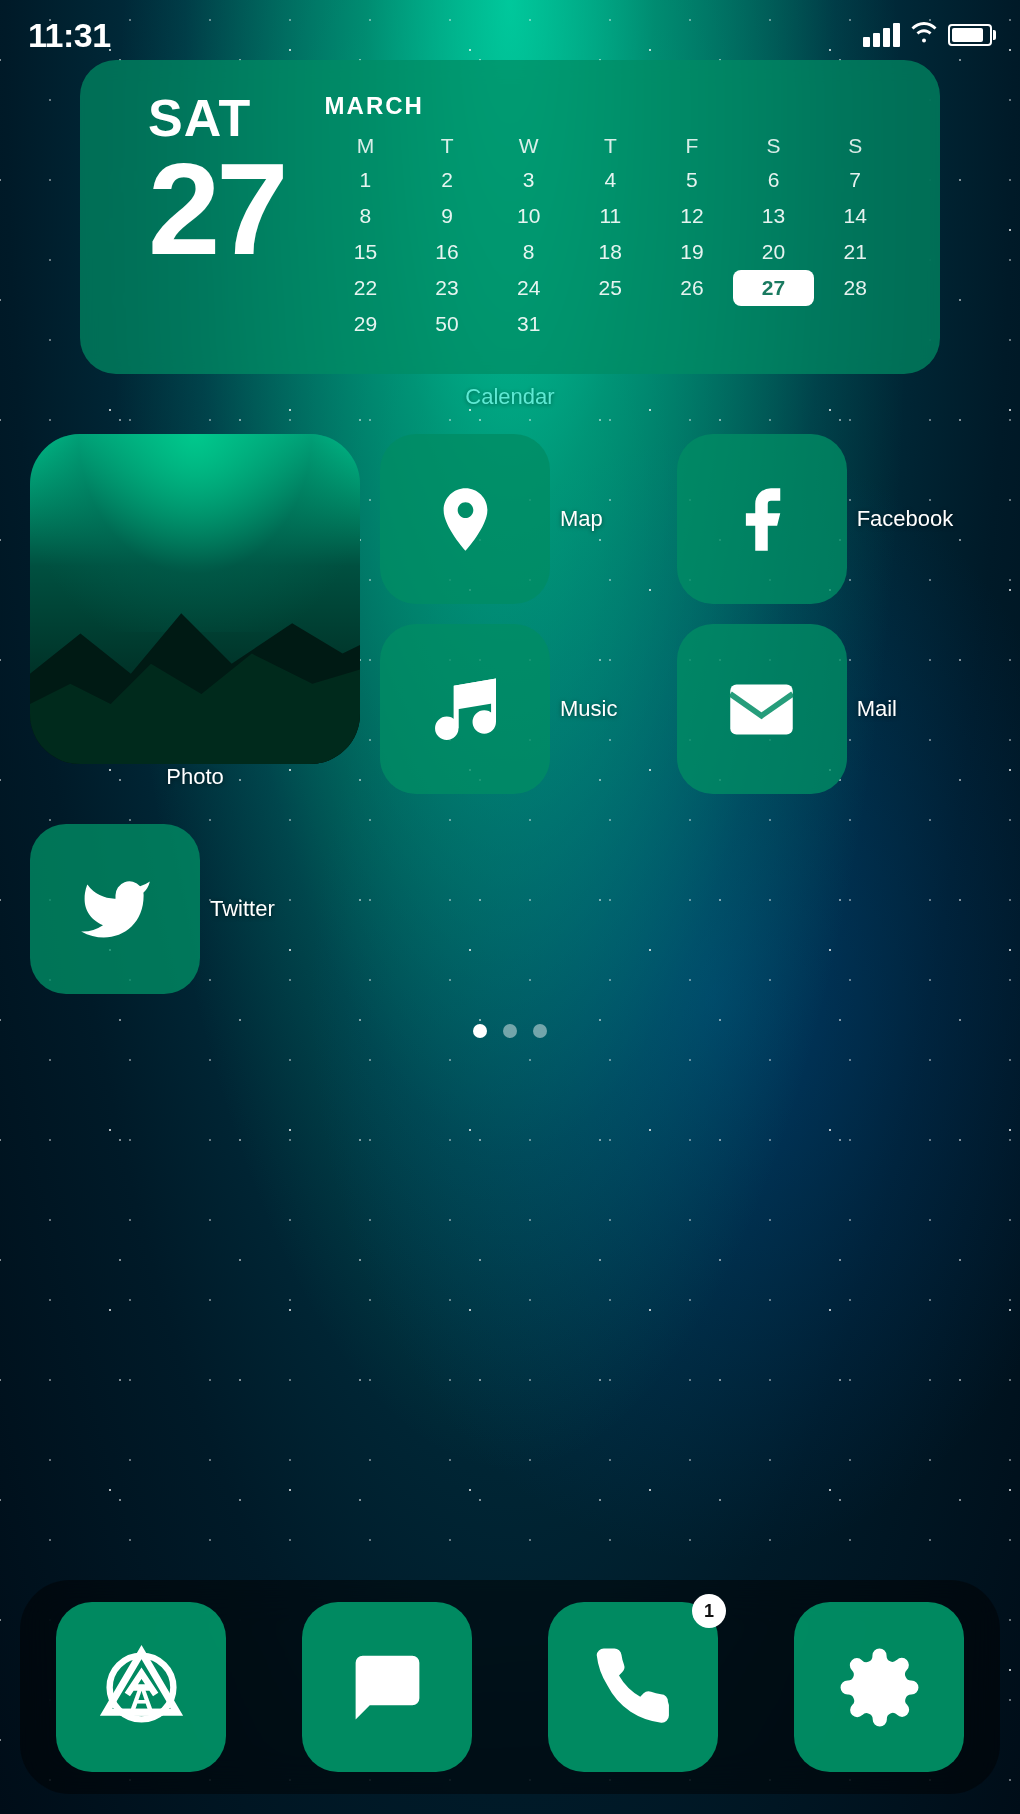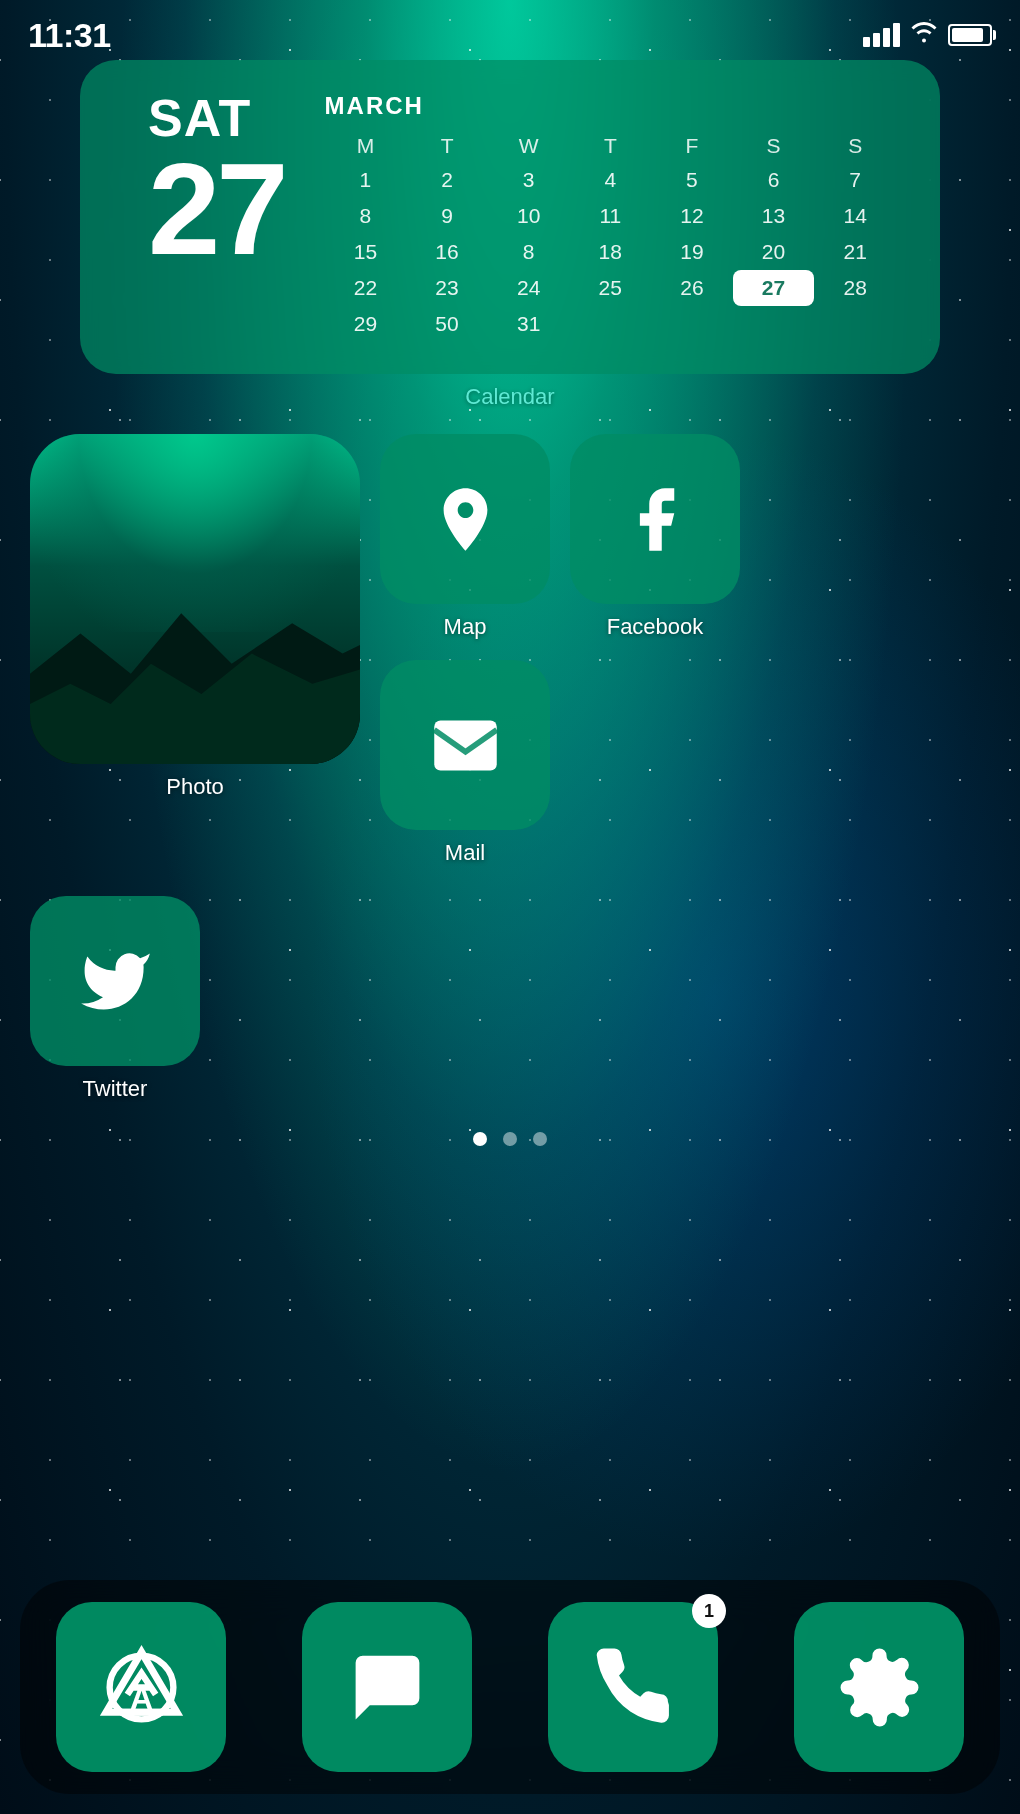--- a/index.html
+++ b/index.html
@@ -213,21 +213,20 @@
       gap: 20px;
       margin-bottom: 30px;
       margin-top: 10px;
     }
 
     
     .photo-app-wrap {
       display: flex;
       flex-direction: column;
       align-items: center;
-      gap: 10px;
     }
     .photo-app-icon {
       width: 330px;
       height: 330px;
       border-radius: 50px;
       overflow: hidden;
       position: relative;
       background: linear-gradient(180deg, #00c890 0%, #005040 40%, #001a14 100%);
     }
     .photo-mountains {
@@ -254,21 +253,21 @@
 
     
     .app-2x2 {
       display: grid;
       grid-template-columns: 1fr 1fr;
       grid-template-rows: 1fr 1fr;
       gap: 20px;
     }
     .app-item {
       display: flex;
-      flex-direction: column;
+      flex-direction: row;
       align-items: center;
       gap: 10px;
     }
     .app-icon {
       width: 170px;
       height: 170px;
       border-radius: 36px;
       background: rgba(0,140,100,0.8);
       display: flex;
       align-items: center;
@@ -476,20 +475,32 @@
 
         <div class="app-item">
           <div class="app-icon">
             <svg class="icon-svg" viewBox="0 0 24 24" xmlns="http://www.w3.org/2000/svg">
               <path d="M18 2h-3a5 5 0 0 0-5 5v3H7v4h3v8h4v-8h3l1-4h-4V7a1 1 0 0 1 1-1h3z"></path>
             </svg>
           </div>
           <span class="app-label">Facebook</span>
         </div>
 
+        <div class="app-item">
+          <div class="app-icon">
+            <svg class="icon-svg" viewBox="0 0 24 24" xmlns="http://www.w3.org/2000/svg">
+              <path d="M9 18V5l12-2v13M9 18c0 1.657-1.343 3-3 3S3 19.657 3 18s1.343-3 3-3 3 1.343 3 3zm12-2c0 1.657-1.343 3-3 3s-3-1.343-3-3 1.343-3 3-3 3 1.343 3 3z" stroke="white" stroke-width="1.5" fill="none"></path>
+              <path d="M9 18V5l12-2v13" fill="none" stroke="white" stroke-width="1.5"></path>
+              <circle cx="6" cy="18" r="3" fill="white"></circle>
+              <circle cx="18" cy="16" r="3" fill="white"></circle>
+              <polygon points="9,5 21,3 21,10 9,12" fill="white"></polygon>
+            </svg>
+          </div>
+          <span class="app-label">Music</span>
+        </div>
 
         <div class="app-item">
           <div class="app-icon">
             <svg class="icon-svg" viewBox="0 0 24 24" xmlns="http://www.w3.org/2000/svg">
               <rect x="2" y="4" width="20" height="16" rx="2" fill="white"></rect>
               <path d="M2 7l10 7 10-7" fill="none" stroke="rgba(0,140,100,0.85)" stroke-width="1.8"></path>
             </svg>
           </div>
           <span class="app-label">Mail</span>
         </div>

